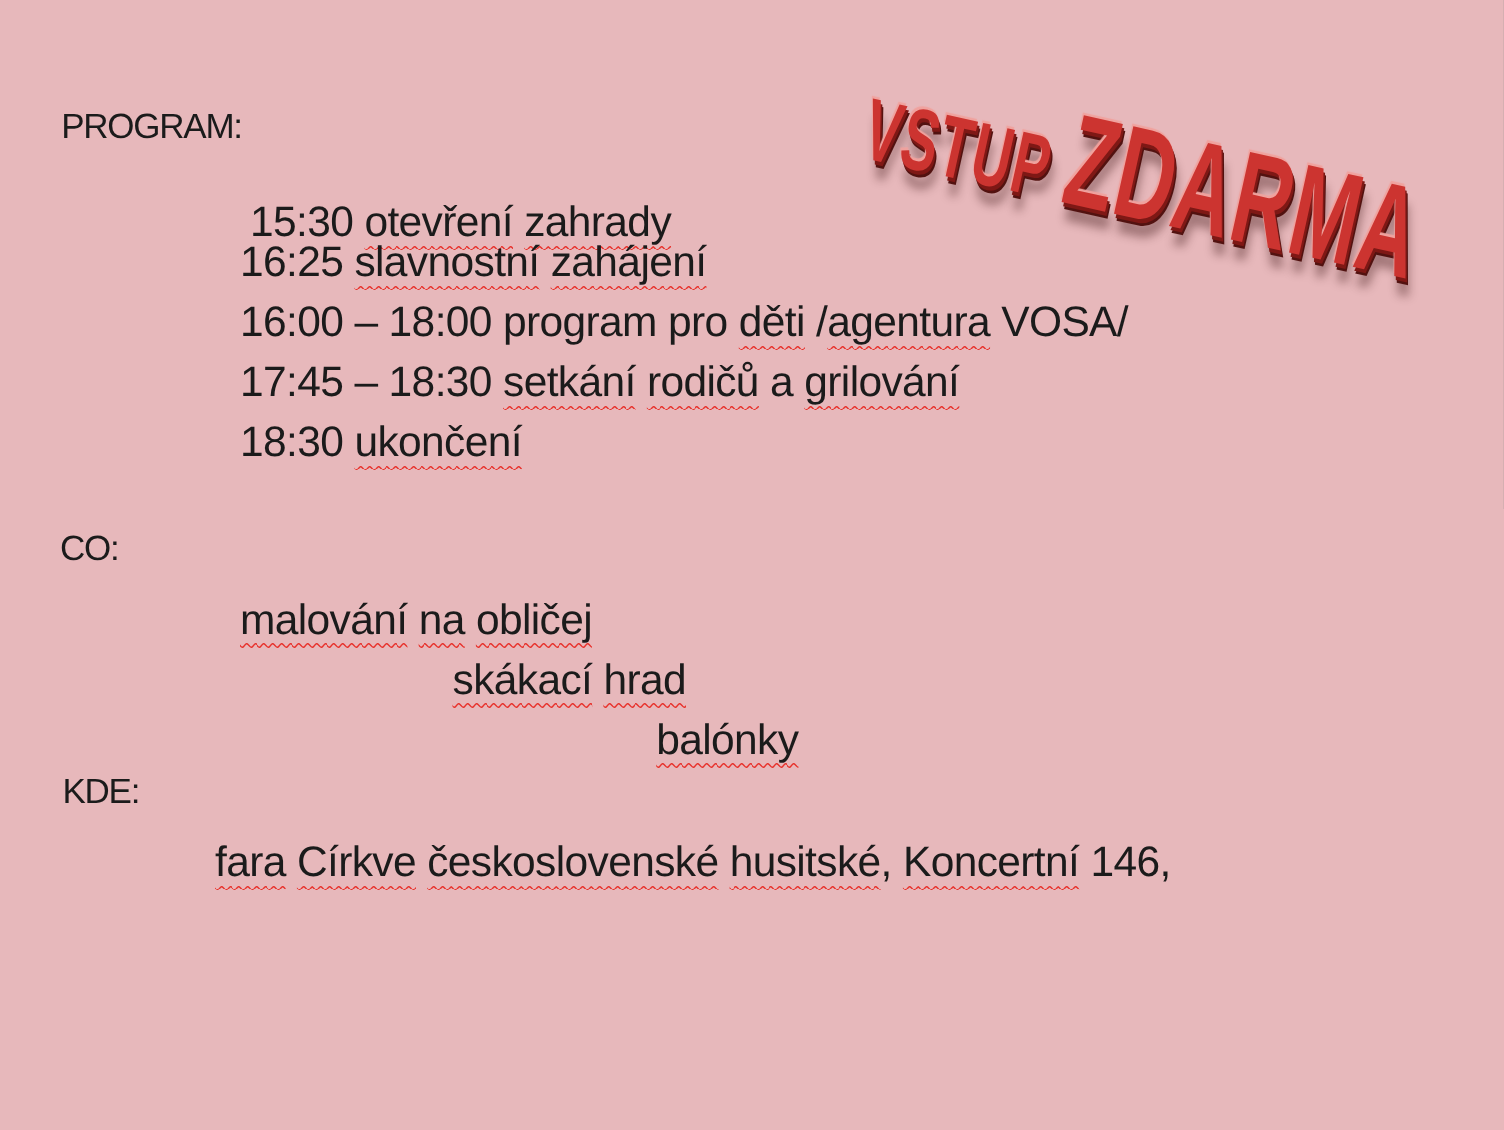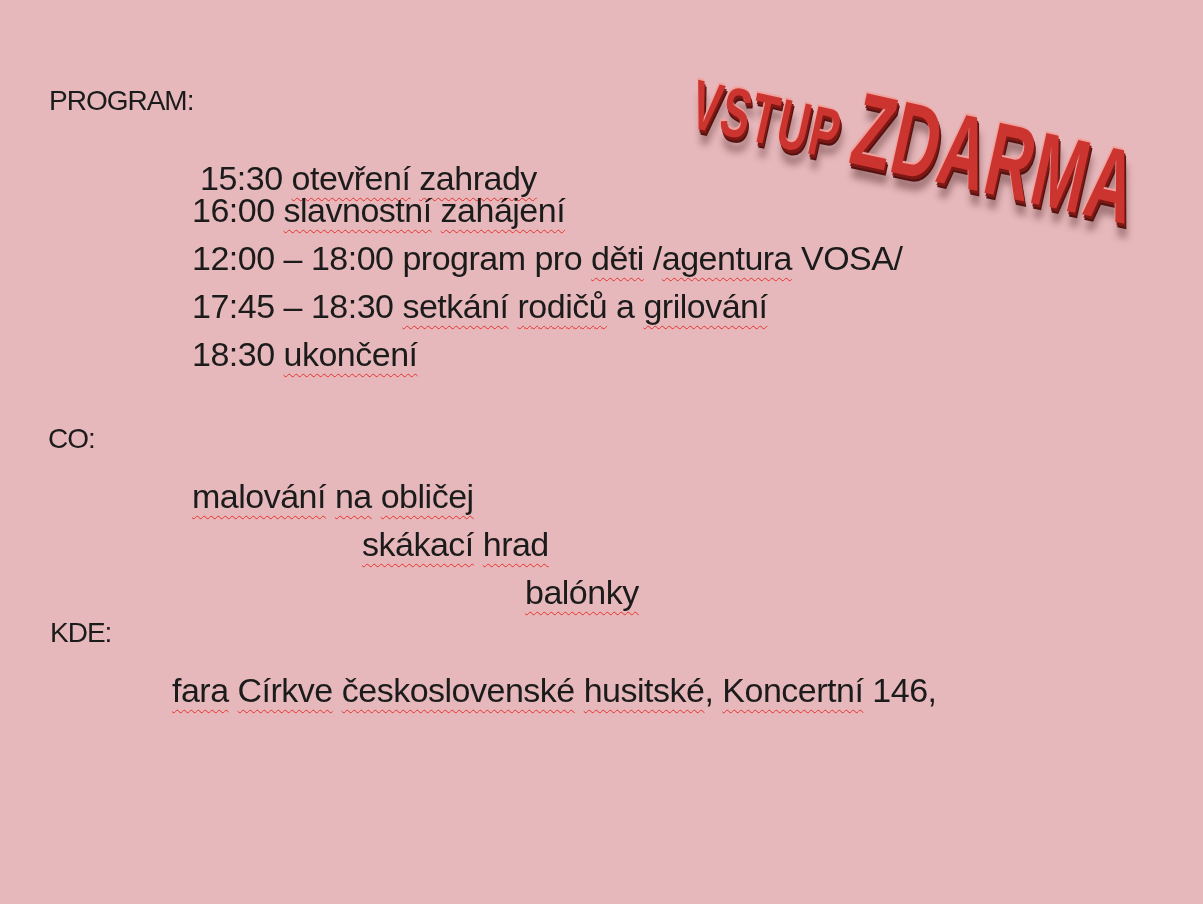--- a/index.html
+++ b/index.html
@@ -68,22 +68,22 @@
 <div class="slide" style="--bg: #e7b8bb; --ink: #1b1b1b; --squiggle: #e8322c; --wordart-main: #cc3430; --wordart-highlight: #f0a29e; --wordart-edge: #7e1815; --wordart-dark: #521210;">
 
   <div class="wordart">
     <span class="w1">VSTUP</span>
     <span class="w2">ZDARMA</span>
   </div>
 
   <div class="heading" style="left:49px; top:86px;">PROGRAM:</div>
 
   <div class="textline" style="left:200px; top:140px;margin-top:16px;"><span class="word">15:30 </span><span class="word flagged">otevření</span><span class="word"> </span><span class="word flagged">zahrady</span></div>
-  <div class="textline" style="left:192px; top:188px;"><span class="word">16:00 </span><span class="word flagged">slavnostní</span><span class="word"> </span><span class="word flagged">zahájení</span></div>
-  <div class="textline" style="left:192px; top:236px;"><span class="word">12:00 – 18:00 program pro </span><span class="word flagged">děti</span><span class="word"> /</span><span class="word flagged">agentura</span><span class="word"> VOSA/</span></div>
+  <div class="textline" style="left:192px; top:188px;"><span class="word">16:25 </span><span class="word flagged">slavnostní</span><span class="word"> </span><span class="word flagged">zahájení</span></div>
+  <div class="textline" style="left:192px; top:236px;"><span class="word">16:00 – 18:00 program pro </span><span class="word flagged">děti</span><span class="word"> /</span><span class="word flagged">agentura</span><span class="word"> VOSA/</span></div>
   <div class="textline" style="left:192px; top:284px;"><span class="word">17:45 – 18:30 </span><span class="word flagged">setkání</span><span class="word"> </span><span class="word flagged">rodičů</span><span class="word"> a </span><span class="word flagged">grilování</span></div>
   <div class="textline" style="left:192px; top:332px;"><span class="word">18:30 </span><span class="word flagged">ukončení</span></div>
 
   <div class="heading" style="left:48px; top:424px;">CO:</div>
 
   <div class="textline" style="left:192px; top:474px;"><span class="word flagged">malování</span><span class="word"> </span><span class="word flagged">na</span><span class="word"> </span><span class="word flagged">obličej</span></div>
   <div class="textline" style="left:362px; top:522px;"><span class="word flagged">skákací</span><span class="word"> </span><span class="word flagged">hrad</span></div>
   <div class="textline" style="left:525px; top:570px;"><span class="word flagged">balónky</span></div>
 
   <div class="heading" style="left:50px; top:618px;text-align:center;">KDE:</div>

